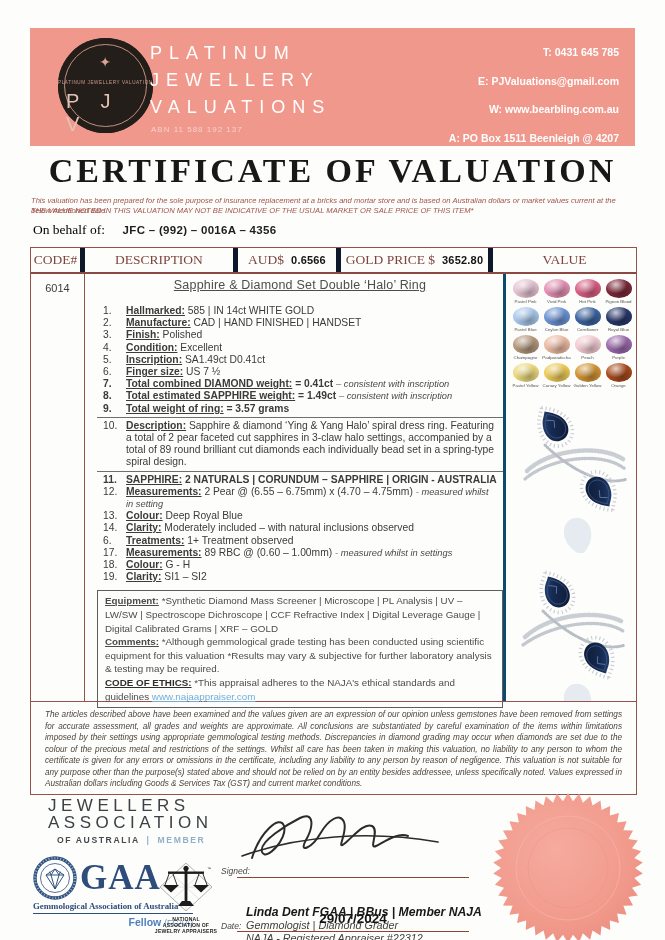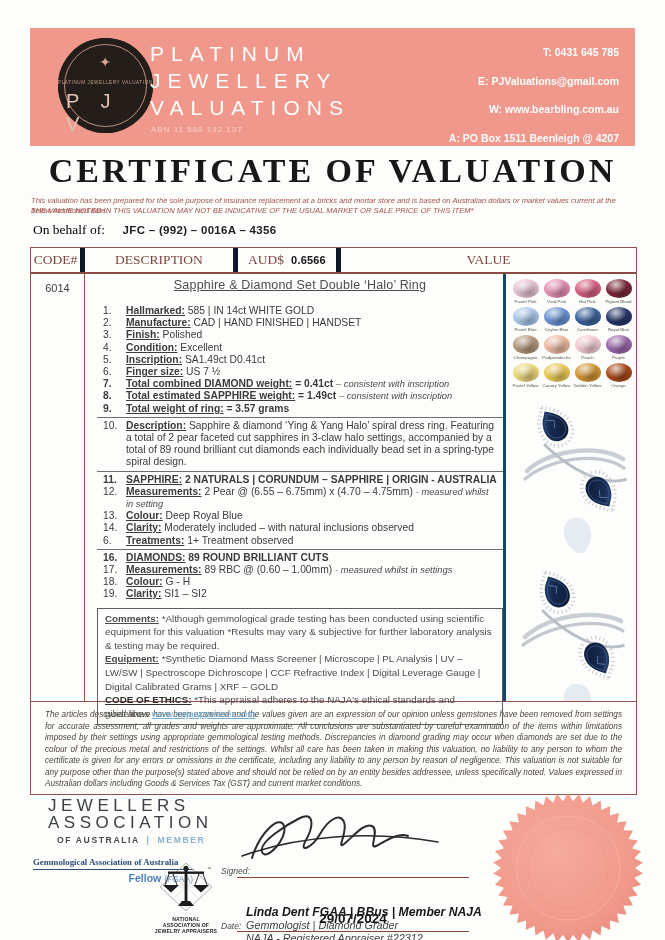--- a/index.html
+++ b/index.html
@@ -11,21 +11,21 @@
   .logo{position:absolute;left:28px;top:10px;width:95px;height:95px;border-radius:50%;
         background:#241e1b;box-shadow:inset 0 0 0 3px #241e1b;}
   .logo .inner-ring{position:absolute;left:6px;top:6px;right:6px;bottom:6px;border-radius:50%;
         border:1.5px solid #c2907e;}
   .logo .diamond-ic{position:absolute;left:0;right:0;top:16px;text-align:center;color:#d8a493;
         font-size:14px;letter-spacing:1px;}
   .logo .arc{position:absolute;left:0;right:0;top:42px;text-align:center;color:#c79a89;
         font-size:4.6px;letter-spacing:.6px;white-space:nowrap;}
   .logo .mono{position:absolute;left:0;right:0;top:52px;text-align:left;color:#e3c2b4;
         font-size:20px;letter-spacing:8px;padding-left:8px;}
-  .brand{position:absolute;left:120px;top:12px;color:#fff;font-size:21px;letter-spacing:7px;
+  .brand{position:absolute;left:120px;top:12px;color:#fff;font-size:18px;letter-spacing:7px;
         line-height:27px;font-weight:400;}
   .abn{position:absolute;left:121px;top:97px;color:rgba(255,255,255,.55);font-size:8px;letter-spacing:1px;}
   .contacts{position:absolute;right:16px;top:18px;text-align:right;color:#fff;font-weight:bold;
         font-size:10.5px;}
   .contacts .cline{margin-bottom:16.5px;}
 
   
   .cert-title{position:absolute;left:0;right:0;top:152px;text-align:center;
         font-family:"Liberation Serif",serif;font-weight:bold;font-size:34px;letter-spacing:3px;color:#181818;}
   .disc{position:absolute;left:31px;width:604px;font-style:italic;color:#a2544b;font-size:7.6px;line-height:9.5px;}
@@ -164,20 +164,24 @@
   </div>
 
   <div class="tbl">
     <div class="thead">
       <div class="th th-code">CODE#</div>
       <div class="th th-desc">DESCRIPTION</div>
       <div class="th th-aud">
         <span>AUD$</span>
         <span class="hval">0.6566</span>
       </div>
+      <div class="th th-gold">
+        <span>GOLD PRICE $</span>
+        <span class="hval">3652.80</span>
+      </div>
       <div class="th th-value">VALUE</div>
     </div>
 
     <div class="tbody">
       <div class="col-code">6014</div>
 
       <div class="col-desc">
         <div class="item-title">Sapphire &amp; Diamond Set Double ‘Halo’ Ring</div>
         <div class="items">
             <div class="li">
@@ -233,46 +237,42 @@
               <span class="txt"><span class="lbl">Colour:</span> Deep Royal Blue </span>
             </div>
             <div class="li">
               <span class="num">14.</span>
               <span class="txt"><span class="lbl">Clarity:</span> Moderately included – with natural inclusions observed </span>
             </div>
             <div class="li">
               <span class="num">6.</span>
               <span class="txt"><span class="lbl">Treatments:</span> 1+ Treatment observed </span>
             </div>
-            <div class="li divider allbold">
-              <span class="num">16.</span>
-              <span class="txt"><span class="lbl">DIAMONDS:</span> 89 ROUND BRILLIANT CUTS </span>
-            </div>
             <div class="li">
               <span class="num">17.</span>
               <span class="txt"><span class="lbl">Measurements:</span> 89 RBC @ (0.60 – 1.00mm) <i class="note">- measured whilst in settings</i></span>
             </div>
             <div class="li">
               <span class="num">18.</span>
               <span class="txt"><span class="lbl">Colour:</span> G - H </span>
             </div>
             <div class="li">
               <span class="num">19.</span>
               <span class="txt"><span class="lbl">Clarity:</span> SI1 – SI2 </span>
             </div>
           </div>
 
         <div class="equip-box">
+          <div>
+            <span class="elbl">Equipment:</span>
+            <span>*Synthetic Diamond Mass Screener | Microscope | PL Analysis | UV – LW/SW | Spectroscope Dichroscope | CCF Refractive Index | Digital Leverage Gauge | Digital Calibrated Grams | XRF – GOLD</span>
+          </div>
           <div>
             <span class="elbl">Comments:</span>
             <span>*Although gemmological grade testing has been conducted using scientific equipment for this valuation *Results may vary &amp; subjective for further laboratory analysis &amp; testing may be required.</span>
-          </div>
-          <div>
-            <span class="elbl">Equipment:</span>
-            <span>*Synthetic Diamond Mass Screener | Microscope | PL Analysis | UV – LW/SW | Spectroscope Dichroscope | CCF Refractive Index | Digital Leverage Gauge | Digital Calibrated Grams | XRF – GOLD</span>
           </div>
           <div>
             <span class="ethics-lbl">CODE OF ETHICS:</span>
             <span>*This appraisal adheres to the NAJA's ethical standards and guidelines</span>
             <a href="#">www.najaappraiser.com</a>
           </div>
         </div>
       </div>
 
       <div class="col-value">
@@ -384,20 +384,32 @@
     <div class="j1">JEWELLERS</div>
     <div class="j2">ASSOCIATION</div>
     <div class="j3">
       <span>OF AUSTRALIA</span>
       <span class="msep">|</span>
       <span class="member">MEMBER</span>
     </div>
   </div>
 
   <div class="gaa">
+    <div class="row1">
+      <svg width="44" height="44" viewBox="0 0 44 44">
+        <circle cx="22" cy="22" r="20" fill="#fff" stroke="#30527e" stroke-width="3.4"></circle>
+        <circle cx="22" cy="22" r="20" fill="none" stroke="#9fb4cf" stroke-width="2.2" stroke-dasharray="1 2"></circle>
+        <circle cx="22" cy="22" r="14.5" fill="#fff" stroke="#30527e" stroke-width="0.8"></circle>
+        <g stroke="#30527e" fill="none" stroke-width="1">
+          <path d="M13,19 L22,13 L31,19 L22,33 Z"></path>
+          <path d="M13,19 L31,19 M22,13 L18,19 L22,33 M22,13 L26,19 L22,33 M16.5,15.7 L18,19 M27.5,15.7 L26,19"></path>
+        </g>
+      </svg>
+      <span class="acr">GAA</span>
+    </div>
     <div class="gname2">Gemmological Association of Australia</div>
     <div class="rule"></div>
     <div class="fellow-line">
       <span>Fellow</span>
       <span class="fgaa">(FGAA)</span>
     </div>
   </div>
 
   <div class="naja">
     <svg width="54" height="50" viewBox="0 0 54 50">

